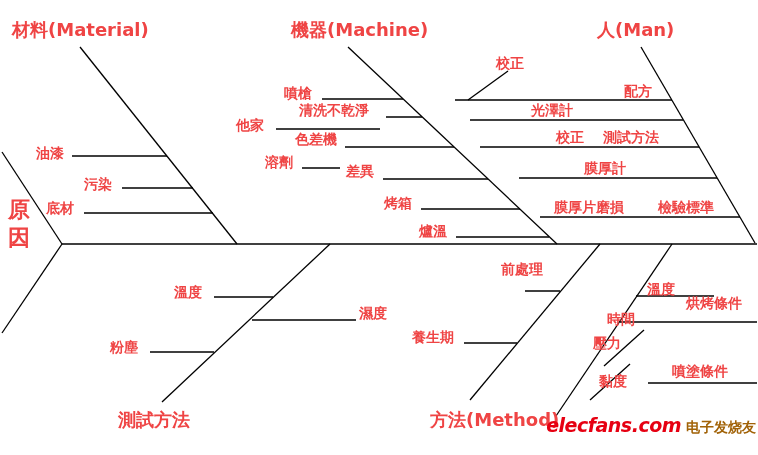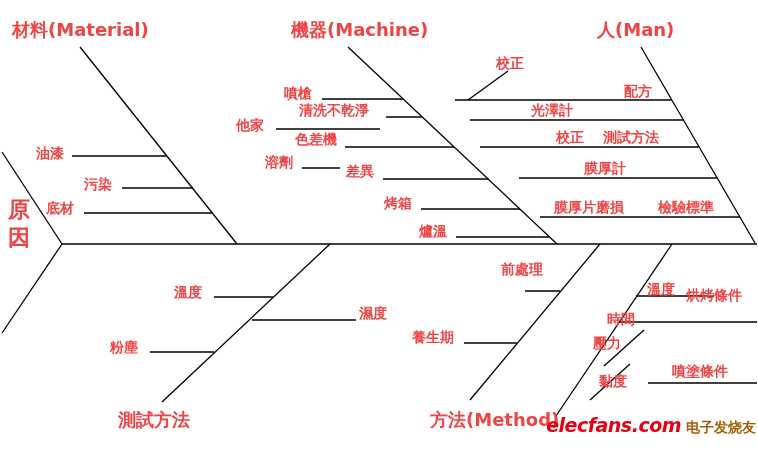--- a/index.html
+++ b/index.html
@@ -84,21 +84,21 @@
       <span class="lbl item" style="left: 584px; top: 161px;">膜厚計</span>
       <span class="lbl item" style="left: 554px; top: 200px;">膜厚片磨損</span>
       <span class="lbl item" style="left: 658px; top: 200px;">檢驗標準</span>
       <span class="lbl item" style="left: 174px; top: 285px;">溫度</span>
       <span class="lbl item" style="left: 359px; top: 306px;">濕度</span>
       <span class="lbl item" style="left: 110px; top: 340px;">粉塵</span>
       <span class="lbl item" style="left: 471px; top: 262px; margin-left: 30px;">前處理</span>
       <span class="lbl item" style="left: 412px; top: 330px;">養生期</span>
       <span class="lbl item" style="left: 647px; top: 282px;">溫度</span>
       <span class="lbl item" style="left: 607px; top: 312px;">時間</span>
-      <span class="lbl item" style="left: 686px; top: 288px;">烘烤條件</span>
+      <span class="lbl item" style="left: 686px; top: 296px;">烘烤條件</span>
       <span class="lbl item" style="left: 593px; top: 336px;">壓力</span>
       <span class="lbl item" style="left: 599px; top: 374px;">黏度</span>
       <span class="lbl item" style="left: 672px; top: 364px;">噴塗條件</span>
     </div>
   <div class="watermark">
     <span class="brand" style="color: rgb(230, 0, 18);">elecfans.com</span>
     <span class="cn" style="color: #a16207;">电子发烧友</span>
   </div>
 </div>
 

